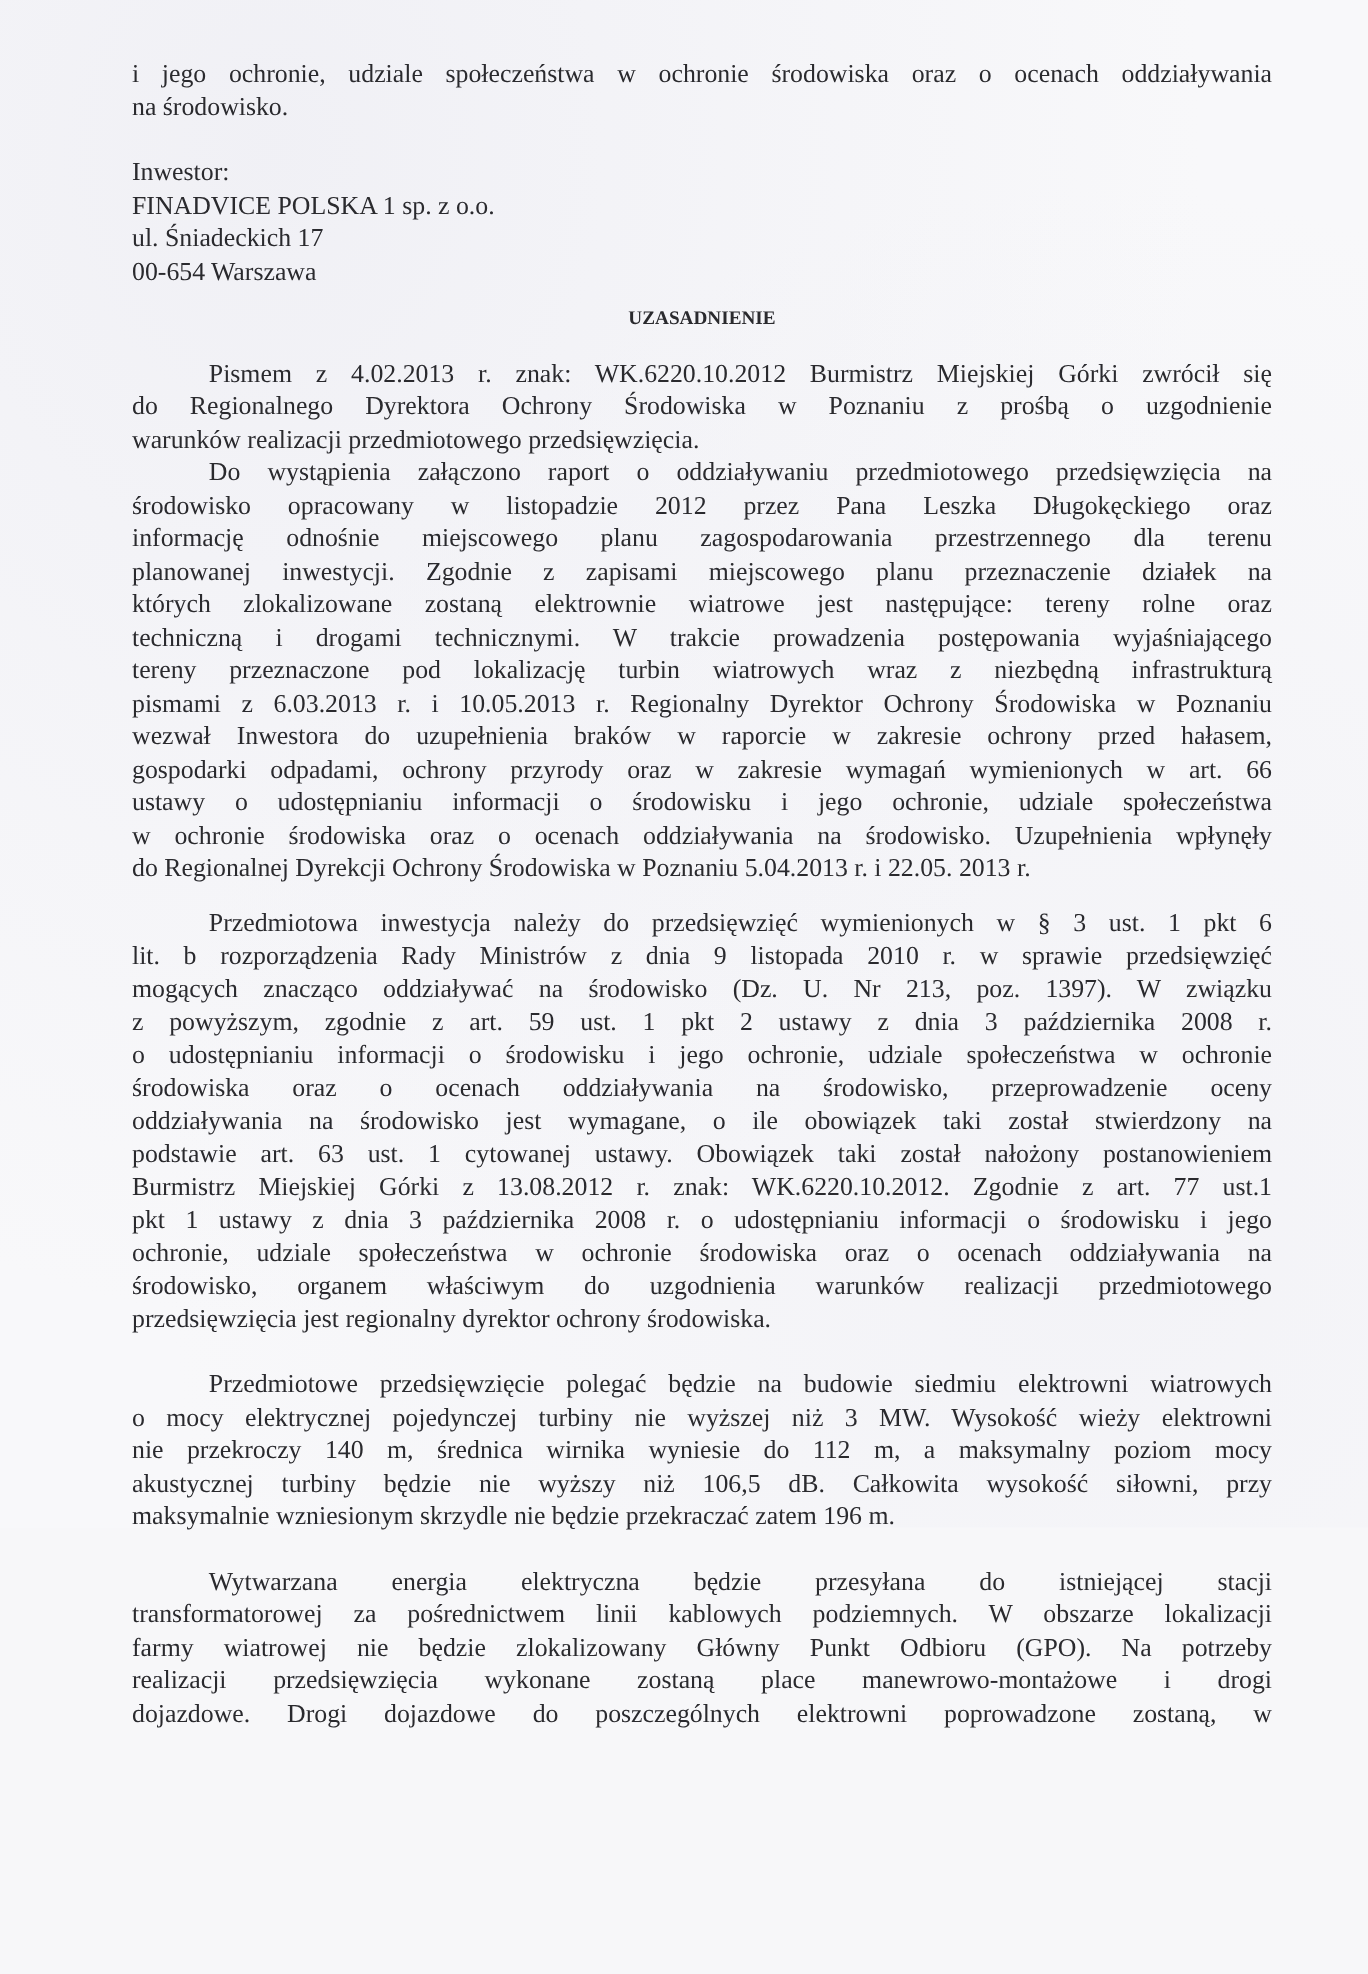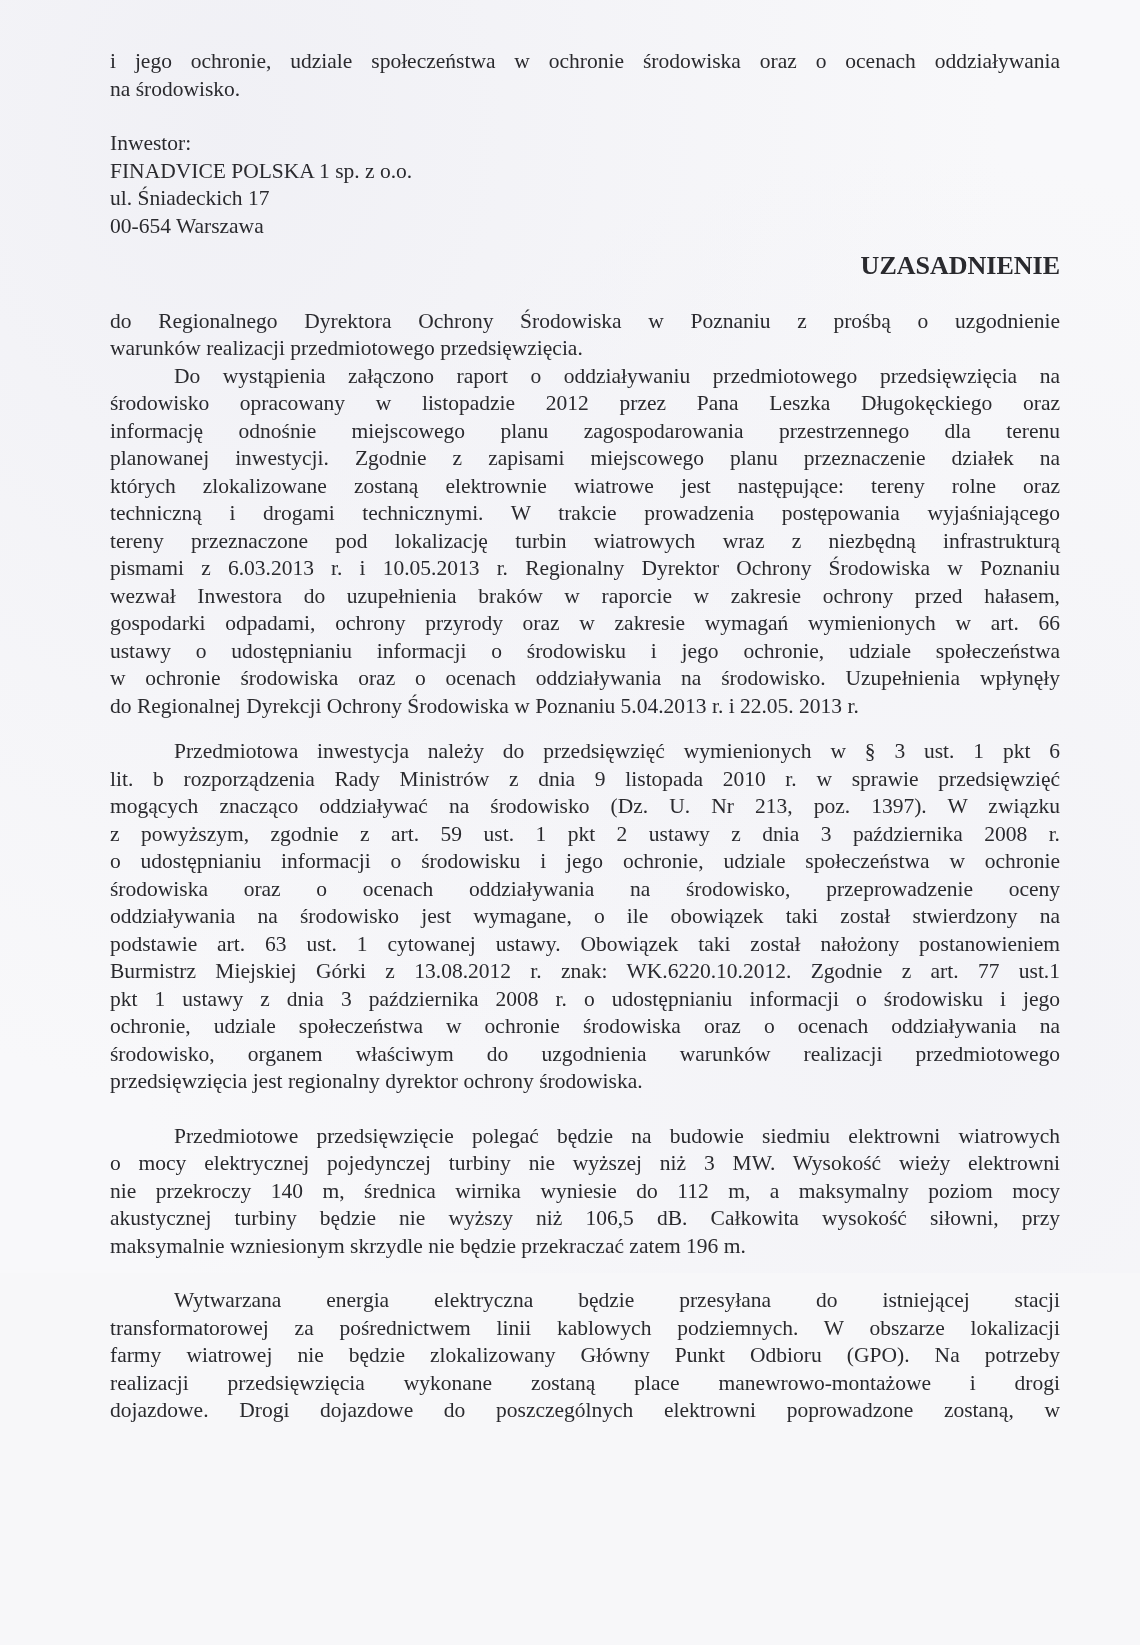--- a/index.html
+++ b/index.html
@@ -40,24 +40,24 @@
       text-align: justify;
       text-align-last: justify;
       white-space: normal;
     }
     .indent {
       padding-left: 64px;
     }
     .gap-sm { height: 27px; }
     .gap-md { height: 18px; }
     .heading {
-      text-align: right;
+      text-align: center;
       font-weight: bold;
-      font-size: 26px;
-      margin: 12px 0 28px 0;
+      font-size: 16px;
+      margin: 12px 0 18px 0;
     }
     .para { margin: 0; }
     .footer {
       position: absolute;
       left: 0;
       width: 1140px;
       top: 1684px;
       text-align: right;
       font-family: "DejaVu Serif", serif;
       font-size: 17px;
@@ -80,20 +80,21 @@
     <div>
       <span class="line">Inwestor:</span>
       <span class="line">FINADVICE POLSKA 1 sp. z o.o.</span>
       <span class="line">ul. Śniadeckich 17</span>
       <span class="line">00-654 Warszawa</span>
     </div>
 
     <div class="heading">UZASADNIENIE</div>
 
     <div class="para">
+      <span class="line j indent">Pismem z 4.02.2013 r. znak: WK.6220.10.2012 Burmistrz Miejskiej Górki zwrócił się</span>
       <span class="line j">do Regionalnego Dyrektora Ochrony Środowiska w Poznaniu z prośbą o uzgodnienie</span>
       <span class="line">warunków realizacji przedmiotowego przedsięwzięcia.</span>
     </div>
 
     <div class="para">
       <span class="line j indent">Do wystąpienia załączono raport o oddziaływaniu przedmiotowego przedsięwzięcia na</span>
       <span class="line j">środowisko opracowany w listopadzie 2012 przez Pana Leszka Długokęckiego oraz</span>
       <span class="line j">informację odnośnie miejscowego planu zagospodarowania przestrzennego dla terenu</span>
       <span class="line j">planowanej inwestycji. Zgodnie z zapisami miejscowego planu przeznaczenie działek na</span>
       <span class="line j">których zlokalizowane zostaną elektrownie wiatrowe jest następujące: tereny rolne oraz</span>

